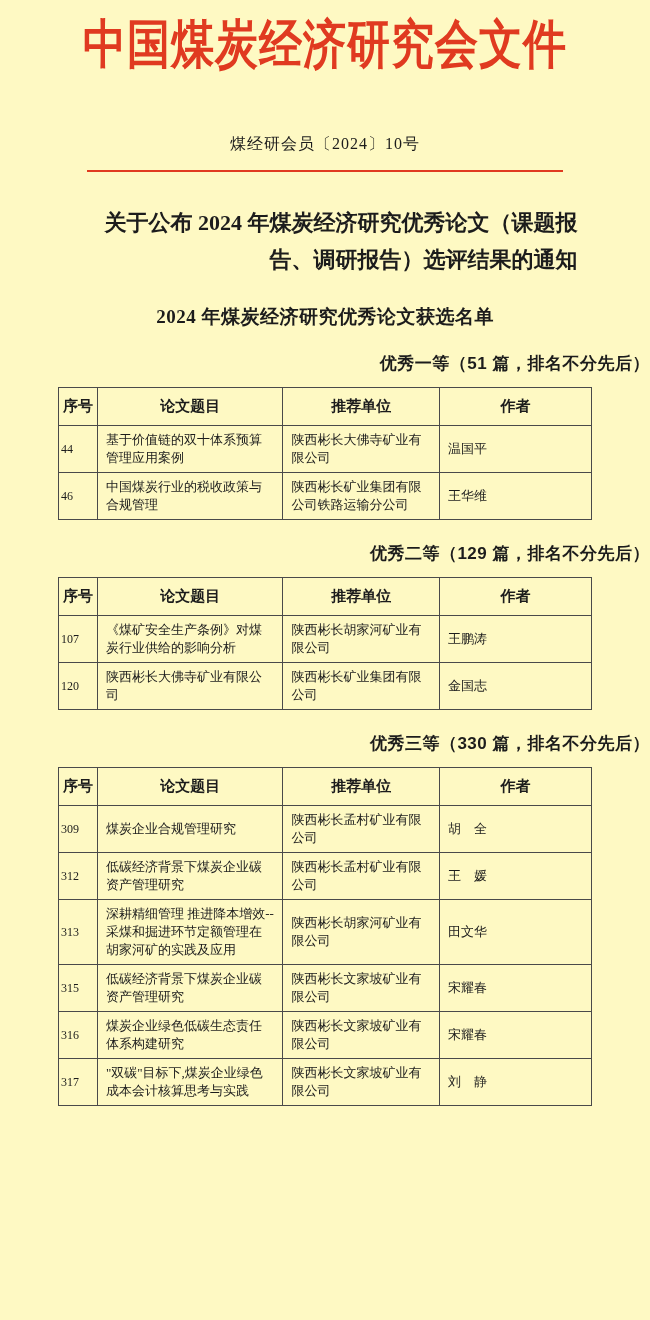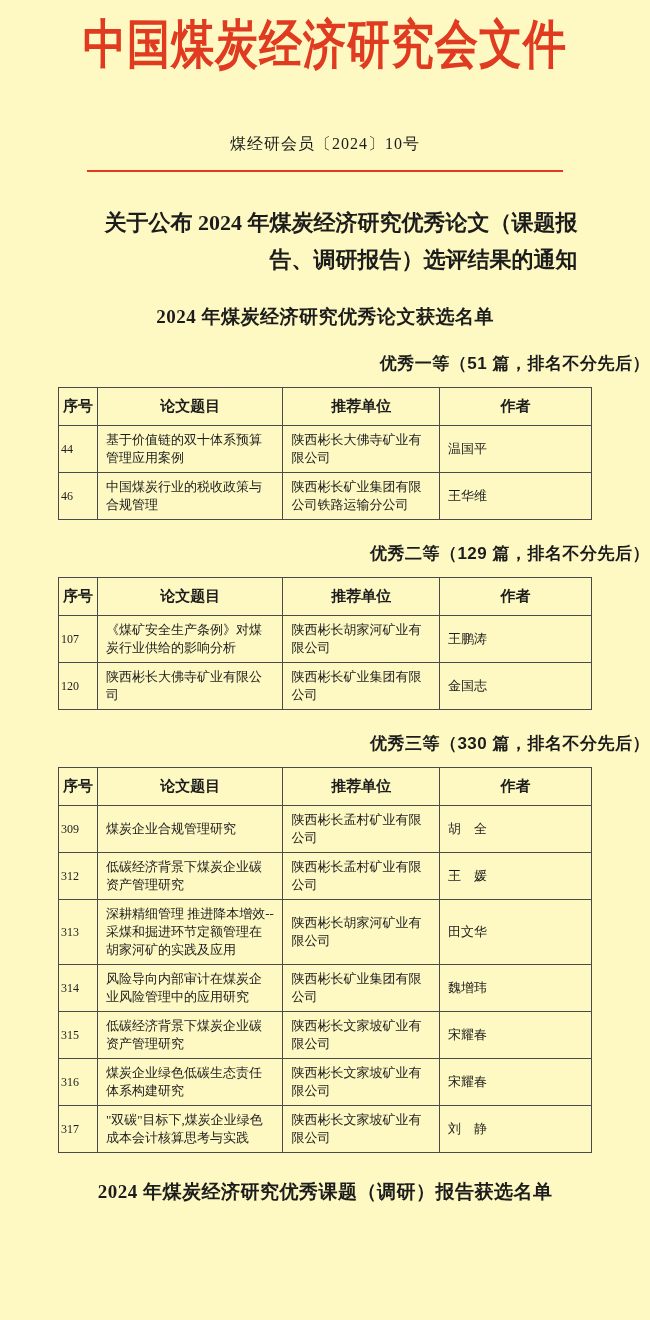--- a/index.html
+++ b/index.html
@@ -207,26 +207,20 @@
             <td>陕西彬长孟村矿业有限公司</td>
             <td>王　媛</td>
           </tr>
           <tr>
             <td>313</td>
             <td>深耕精细管理 推进降本增效--采煤和掘进环节定额管理在胡家河矿的实践及应用</td>
             <td>陕西彬长胡家河矿业有限公司</td>
             <td>田文华</td>
           </tr>
           <tr>
-            <td>314</td>
-            <td>风险导向内部审计在煤炭企业风险管理中的应用研究</td>
-            <td>陕西彬长矿业集团有限公司</td>
-            <td>魏增玮</td>
-          </tr>
-          <tr>
             <td>315</td>
             <td>低碳经济背景下煤炭企业碳资产管理研究</td>
             <td>陕西彬长文家坡矿业有限公司</td>
             <td>宋耀春</td>
           </tr>
           <tr>
             <td>316</td>
             <td>煤炭企业绿色低碳生态责任体系构建研究</td>
             <td>陕西彬长文家坡矿业有限公司</td>
             <td>宋耀春</td>
@@ -234,15 +228,14 @@
           <tr>
             <td>317</td>
             <td>"双碳"目标下,煤炭企业绿色成本会计核算思考与实践</td>
             <td>陕西彬长文家坡矿业有限公司</td>
             <td>刘　静</td>
           </tr>
         </tbody>
     </table>
   </section>
 
-  <h2 class="list-title">2024 年煤炭经济研究优秀课题（调研）报告获选名单</h2>
 
 </div>
 
 </body></html>

